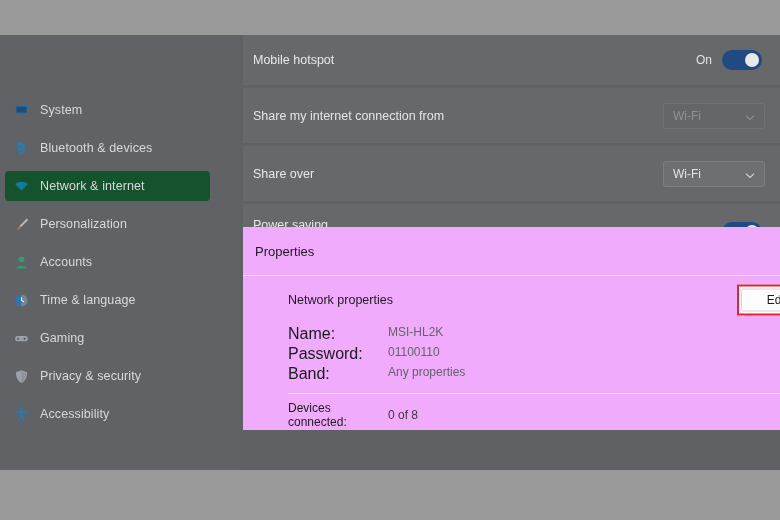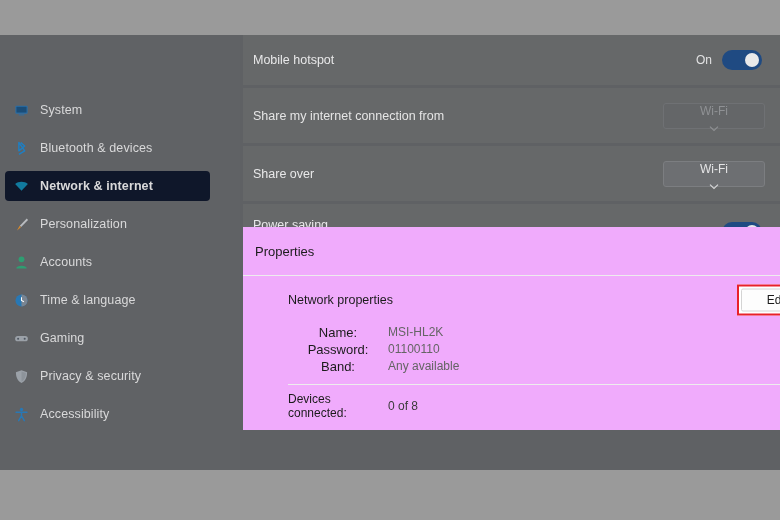--- a/index.html
+++ b/index.html
@@ -24,40 +24,40 @@
     background:#6a6c6f;border-bottom:1px solid #818285;display:flex;align-items:center;}
   .search-input{flex:1;border:0;background:transparent;outline:none;
     font-family:"Liberation Sans", sans-serif;font-size:12.5px;color:#cfcfd0;padding-left:10px;}
   .search-input::placeholder{color:#c9cacb;}
   .search-icon{width:24px;display:flex;align-items:center;justify-content:center;color:#c9cacb;}
   .search-icon svg{display:block;}
 
   .nav{position:absolute;left:0;top:60px;width:240px;}
   .nav-item{position:relative;height:30px;margin:0 30px 8px 5px;border-radius:4px;
     display:flex;align-items:center;padding-left:9px;box-sizing:border-box;}
-  .nav-item.selected{background:#0f172a;font-weight:bold;}
+  .nav-item.selected{background:#14532d;}
   .nav-icon{width:26px;height:18px;display:flex;align-items:center;justify-content:flex-start;flex:0 0 26px;}
   .nav-icon svg{display:block;}
   .nav-label{font-size:12.5px;color:#d9d9da;letter-spacing:.1px;white-space:nowrap;}
 
   
   .main{position:absolute;left:240px;top:0;width:540px;height:435px;}
   .card{position:absolute;left:3px;width:537px;background:#666869;box-sizing:border-box;}
   .card-inner{position:absolute;left:0;right:0;top:0;bottom:0;display:flex;align-items:center;padding:0 4px 0 10px;}
   .row-title{font-size:12.5px;color:#e8e8e9;}
   .row-title.dim{color:#e5e5e5;}
   .row-sub{font-size:10.5px;color:#c2c3c5;margin-top:2px;}
   .row-right{position:absolute;right:0;top:0;height:100%;display:flex;align-items:center;}
 
   .toggle-label{font-size:12px;color:#e2e2e3;margin-right:10px;}
   .toggle{width:40px;height:20px;border-radius:10px;background:#1f4a82;position:relative;}
   .toggle .knob{position:absolute;right:3px;top:3px;width:14px;height:14px;border-radius:50%;background:#e9e9ea;}
 
   .dropdown{width:102px;height:26px;background:#6d6f72;border:1px solid #7c7e81;border-radius:3px;
-    display:flex;align-items:center;justify-content:space-between;padding:0 9px;box-sizing:border-box;flex-direction:column;}
+    display:flex;align-items:center;justify-content:space-between;padding:0 9px;box-sizing:border-box;}
   .dropdown.dim{background:#646668;border-color:#6f7174;}
   .dropdown-value{font-size:12px;color:#e4e4e5;}
   .dropdown.dim .dropdown-value{color:#8f9194;}
   .chev{color:#d8d8d9;}
   .dropdown.dim .chev{color:#8f9194;}
 
   
   .props{position:absolute;left:243px;top:227px;width:609px;height:203px;background:#f0abfc;}
   .props-header{position:relative;height:48px;display:flex;align-items:center;
     border-bottom:1px solid #ededed;}
@@ -68,21 +68,21 @@
   .netprops-row{position:relative;height:47px;display:flex;align-items:center;}
   .netprops-label{font-size:12.5px;color:#1b1b1b;}
 
   .edit-hl{position:absolute;right:35px;top:50%;transform:translateY(-50%);
     border:2.5px solid #e8212a;box-sizing:border-box;padding:2px;background:#fff;}
   .edit-btn{width:72px;height:23px;background:#fdfdfd;border:1px solid #d4d4d4;border-radius:2px;
     display:flex;align-items:center;justify-content:center;
     font-family:"Liberation Sans", sans-serif;font-size:12px;color:#1b1b1b;box-sizing:border-box;}
 
   .kv{display:flex;align-items:flex-start;margin-bottom:2px;}
-  .kv-key{width:100px;font-size:13px;color:#1b1b1b;text-align:center;}
+  .kv-key{width:100px;font-size:16px;color:#1b1b1b;}
   .kv-val{font-size:12px;color:#646464;}
   .kv-list{padding-top:2px;padding-bottom:8px;}
 
   .props-divider{height:1px;background:#ededed;margin-left:0px;margin-right:0;}
   .devices-row{display:flex;align-items:center;height:42px;}
   .devices-key{width:100px;font-size:12px;color:#1b1b1b;}
   .devices-val{font-size:12px;color:#3a3a3a;}
 </style>
 </head>
 <body>
@@ -283,21 +283,21 @@
         <div class="kv">
           <span class="kv-key">Name:</span>
           <span class="kv-val">MSI-HL2K</span>
         </div>
         <div class="kv">
           <span class="kv-key">Password:</span>
           <span class="kv-val">01100110</span>
         </div>
         <div class="kv">
           <span class="kv-key">Band:</span>
-          <span class="kv-val">Any available</span>
+          <span class="kv-val">Any properties</span>
         </div>
       </div>
 
       <div class="props-divider"></div>
 
       <div class="devices-row">
         <span class="devices-key">Devices connected:</span>
         <span class="devices-val">0 of 8</span>
       </div>
 

